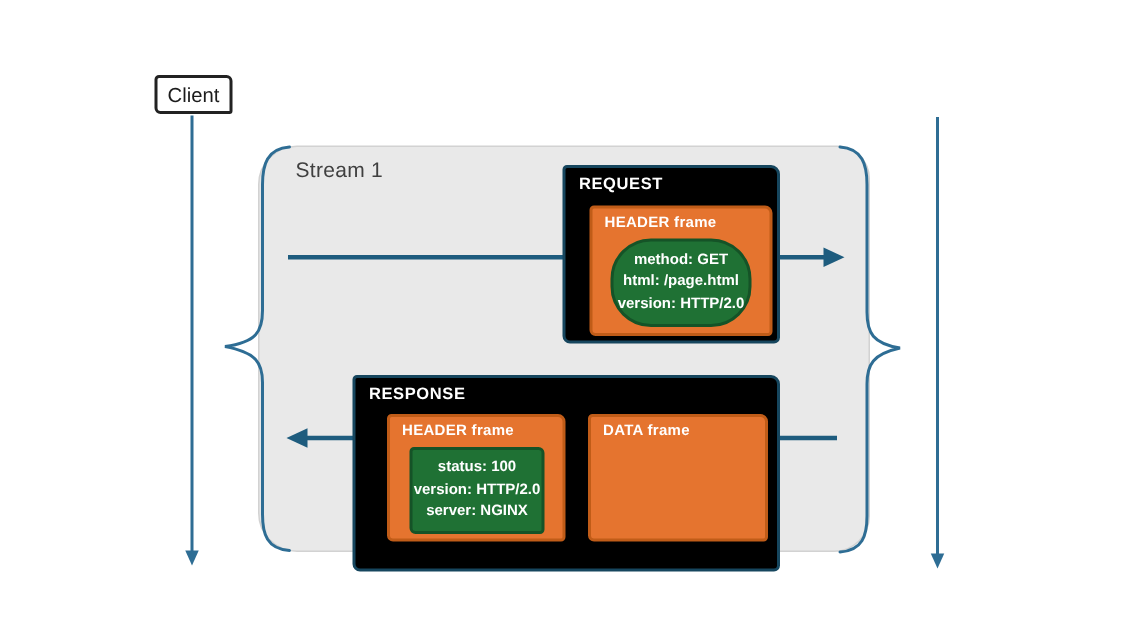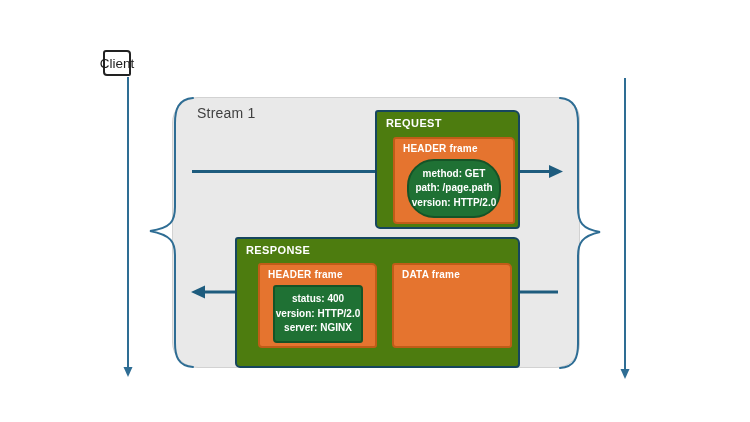--- a/index.html
+++ b/index.html
@@ -22,21 +22,21 @@
     background: #ffffff;
     border: 2px solid #222222;
     border-radius: 3px 4px 2px 4px;
     display: flex;
     align-items: center;
     justify-content: center;
     font-size: 13.5px;
     color: #1c1c1c;
     z-index: 3;
   }
-  .endpoint.client { left: 103px; top: 50px; width: 28px; height: 26px; }
+  .endpoint.client { left: 103px; top: 50px; width: 52px; height: 26px; }
   .endpoint.server { left: 597px; top: 50px; width: 58px; height: 27px; }
 
   
   .stream-region {
     position: absolute;
     left: 172px; top: 97px;
     width: 408px; height: 271px;
     background: #e9e9e9;
     border: 1px solid #d2d2d2;
     border-radius: 26px 22px 24px 26px;
@@ -56,27 +56,27 @@
     position: absolute;
     left: 0; top: 0;
     width: 750px; height: 422px;
     z-index: 1;
     pointer-events: none;
   }
 
   
   .msg-box {
     position: absolute;
-    background: #4d7c0f;
+    background: #000000;
     border: 2px solid #16465e;
     border-radius: 3px 6px 4px 5px;
     z-index: 2;
   }
   .msg-box.request  { left: 375px; top: 110px; width: 145px; height: 119px; }
-  .msg-box.response { left: 235px; top: 237px; width: 285px; height: 131px; }
+  .msg-box.response { left: 235px; top: 250px; width: 285px; height: 131px; }
   .msg-title {
     position: absolute;
     left: 9px; top: 5px;
     font-size: 11px;
     font-weight: 700;
     letter-spacing: 0.4px;
     color: #ffffff;
   }
   .frame {
     position: absolute;
@@ -159,32 +159,32 @@
       <polygon points="205,285.5 191,292 205,298.5" fill="#1e5c7e"></polygon>
     </g>
   </svg>
 
   <div class="msg-box request">
     <div class="msg-title">REQUEST</div>
     <div class="frame header">
       <div class="frame-title">HEADER frame</div>
       <div class="payload">
         <div>method: GET</div>
-        <div>path: /page.path</div>
+        <div>html: /page.html</div>
         <div>version: HTTP/2.0</div>
       </div>
     </div>
   </div>
 
   <div class="msg-box response">
     <div class="msg-title">RESPONSE</div>
     <div class="frame header">
       <div class="frame-title">HEADER frame</div>
       <div class="payload">
-        <div>status: 400</div>
+        <div>status: 100</div>
         <div>version: HTTP/2.0</div>
         <div>server: NGINX</div>
       </div>
     </div>
     <div class="frame data">
       <div class="frame-title">DATA frame</div>
     </div>
   </div>
 
 </div>

